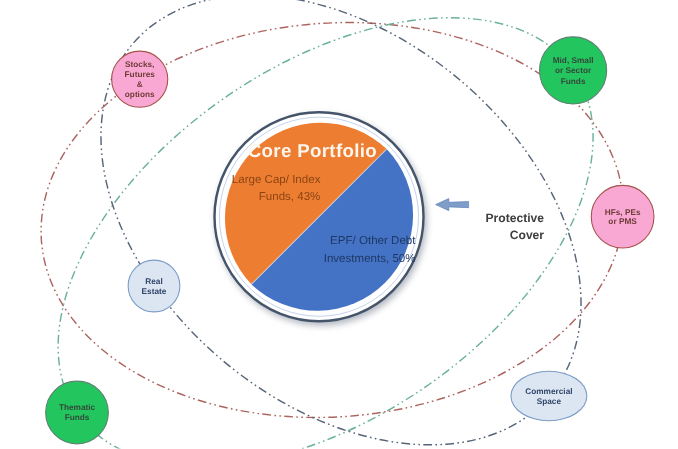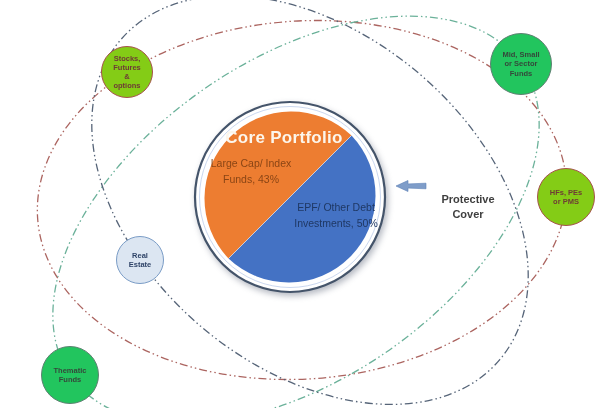--- a/index.html
+++ b/index.html
@@ -9,40 +9,40 @@
   }
   .layer { position:absolute; left:0; top:0; }
 
   
   .sat {
     position:absolute; border-radius:50%;
     display:flex; align-items:center; justify-content:center;
     text-align:center; font-weight:bold; font-size:7.5px; line-height:1.22;
     white-space:pre-line; box-sizing:border-box;
   }
-  .sat-pink  { background:#84cc16; border:1.5px solid #A6524C; color:#6E3B35; }
+  .sat-pink  { background:#f9a8d4; border:1.5px solid #A6524C; color:#6E3B35; }
   .sat-green { background:#22c55e; border:1.5px solid #5E8172; color:#35483B; }
   .sat-blue  { background:#DCE6F2; border:1.5px solid #7A9CC6; color:#2F4468; }
 
   .sat-stocks     { left:101px; top:46px;  width:52px; height:52px; }
   .sat-midsmall   { left:490px; top:33px;  width:62px; height:62px; }
   .sat-hfs        { left:537px; top:168px; width:58px; height:58px; }
   .sat-realestate { left:116px; top:236px; width:48px; height:48px; }
   .sat-thematic   { left:41px;  top:346px; width:58px; height:58px; }
   .sat-commercial { left:464px; top:337px; width:70px; height:46px; }
 
   
-  .abs-text { position:absolute; transform:translate(-50%,-50%); white-space:pre-line; text-align:center; }
+  .abs-text { position:absolute; transform:translate(-50%,-50%); white-space:pre-line; text-align:right; }
   .core-title {
     left:284px; top:138px; font-size:17px; font-weight:600; color:#FCF6EC;
     letter-spacing:0.3px;
   }
   .slice-label { font-size:10.5px; line-height:1.5; font-weight:400; }
   .slice-label-orange { left:251px; top:172px; color:#8A4515; }
-  .slice-label-blue   { left:336px; top:216px; color:#1F3864; }
+  .slice-label-blue   { left:336px; top:228px; color:#1F3864; }
   .protective-label {
     left:468px; top:179px; font-size:11px; font-weight:600; color:#3F3F3F;
     line-height:1.35;
     margin-top:28px;
   }
   .ring-shadow { filter: drop-shadow(2px 3px 3px rgba(90,100,120,0.45)); }
 </style>
 </head>
 <body>
 
@@ -91,14 +91,18 @@
 Estate</span>
   </div>
   <div class="sat sat-pink sat-hfs">
     <span>HFs, PEs
 or PMS</span>
   </div>
   <div class="sat sat-green sat-thematic">
     <span>Thematic
 Funds</span>
   </div>
+  <div class="sat sat-blue sat-commercial">
+    <span>Commercial
+Space</span>
+  </div>
 
 </div>
 
 </body></html>

